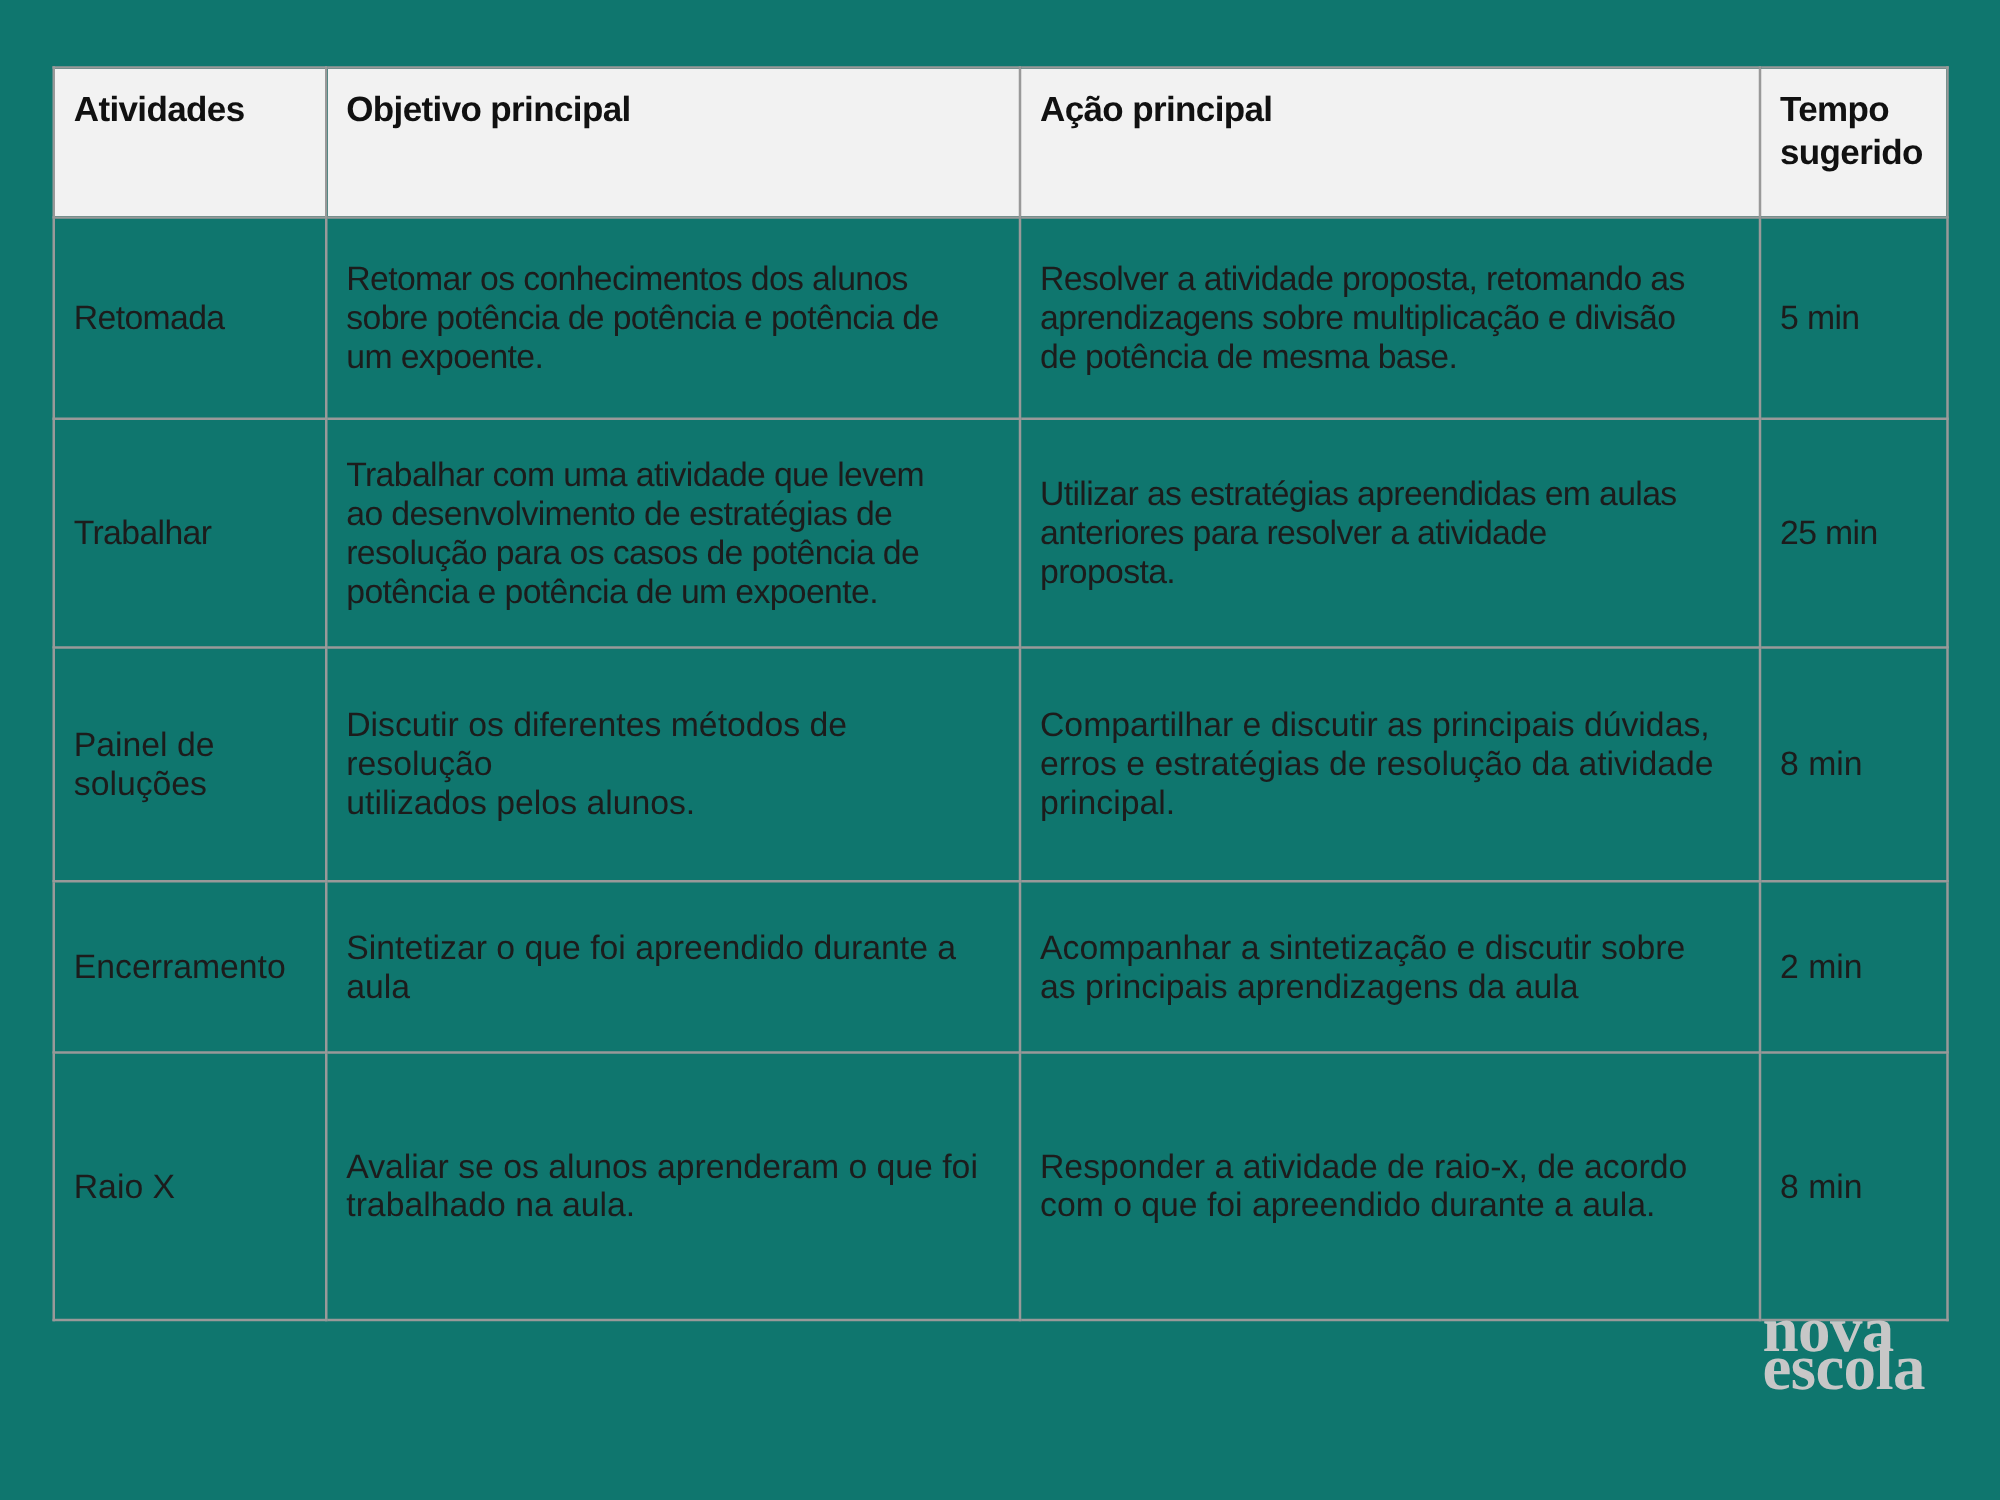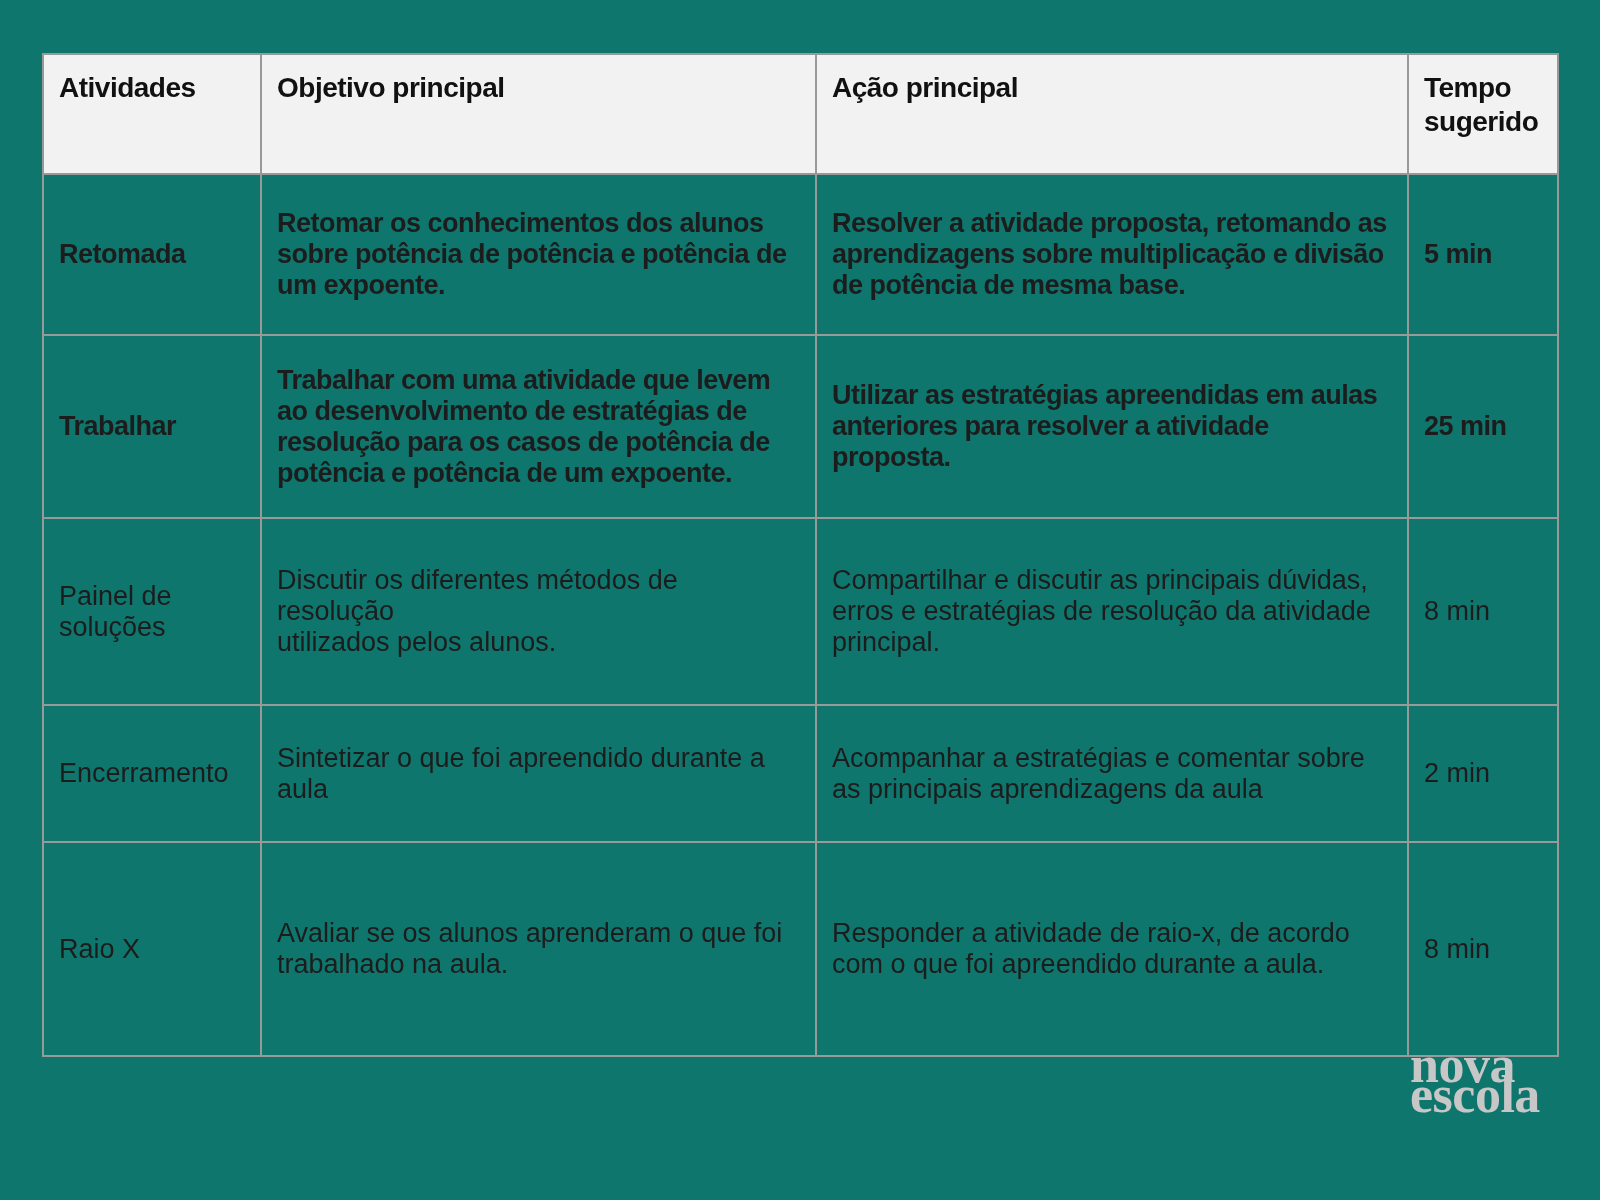--- a/index.html
+++ b/index.html
@@ -48,21 +48,21 @@
     letter-spacing: -0.5px;
     color: #111111;
   }
   tr.hdr    { height: 120px; }
   tr.row-1  { height: 161px; }
   tr.row-2  { height: 183px; }
   tr.row-3  { height: 187px; }
   tr.row-4  { height: 137px; }
   tr.row-5  { height: 214px; padding-left: 19px; }
   
-  tr.cond td { letter-spacing: -0.5px; font-weight: bold; }
+  tr.cond td { letter-spacing: -0.5px; }
   td.time { padding-left: 13px; }
   .logo {
     position: absolute;
     left: 1410px;
     top: 1050px;
     font-family: "Liberation Serif", serif;
     font-weight: 700;
     font-size: 52px;
     line-height: 30px;
     color: #c7c7c7;
@@ -120,21 +120,21 @@
 utilizados pelos alunos.</td>
         <td>Compartilhar e discutir as principais dúvidas,
 erros e estratégias de resolução da atividade
 principal.</td>
         <td class="time">8 min</td>
       </tr>
       <tr class="row-4">
         <td>Encerramento</td>
         <td>Sintetizar o que foi apreendido durante a
 aula</td>
-        <td>Acompanhar a estratégias e comentar sobre
+        <td>Acompanhar a sintetização e discutir sobre
 as principais aprendizagens da aula</td>
         <td class="time">2 min</td>
       </tr>
       <tr class="row-5">
         <td>Raio X</td>
         <td>Avaliar se os alunos aprenderam o que foi
 trabalhado na aula.</td>
         <td>Responder a atividade de raio-x, de acordo
 com o que foi apreendido durante a aula.</td>
         <td class="time">8 min</td>

